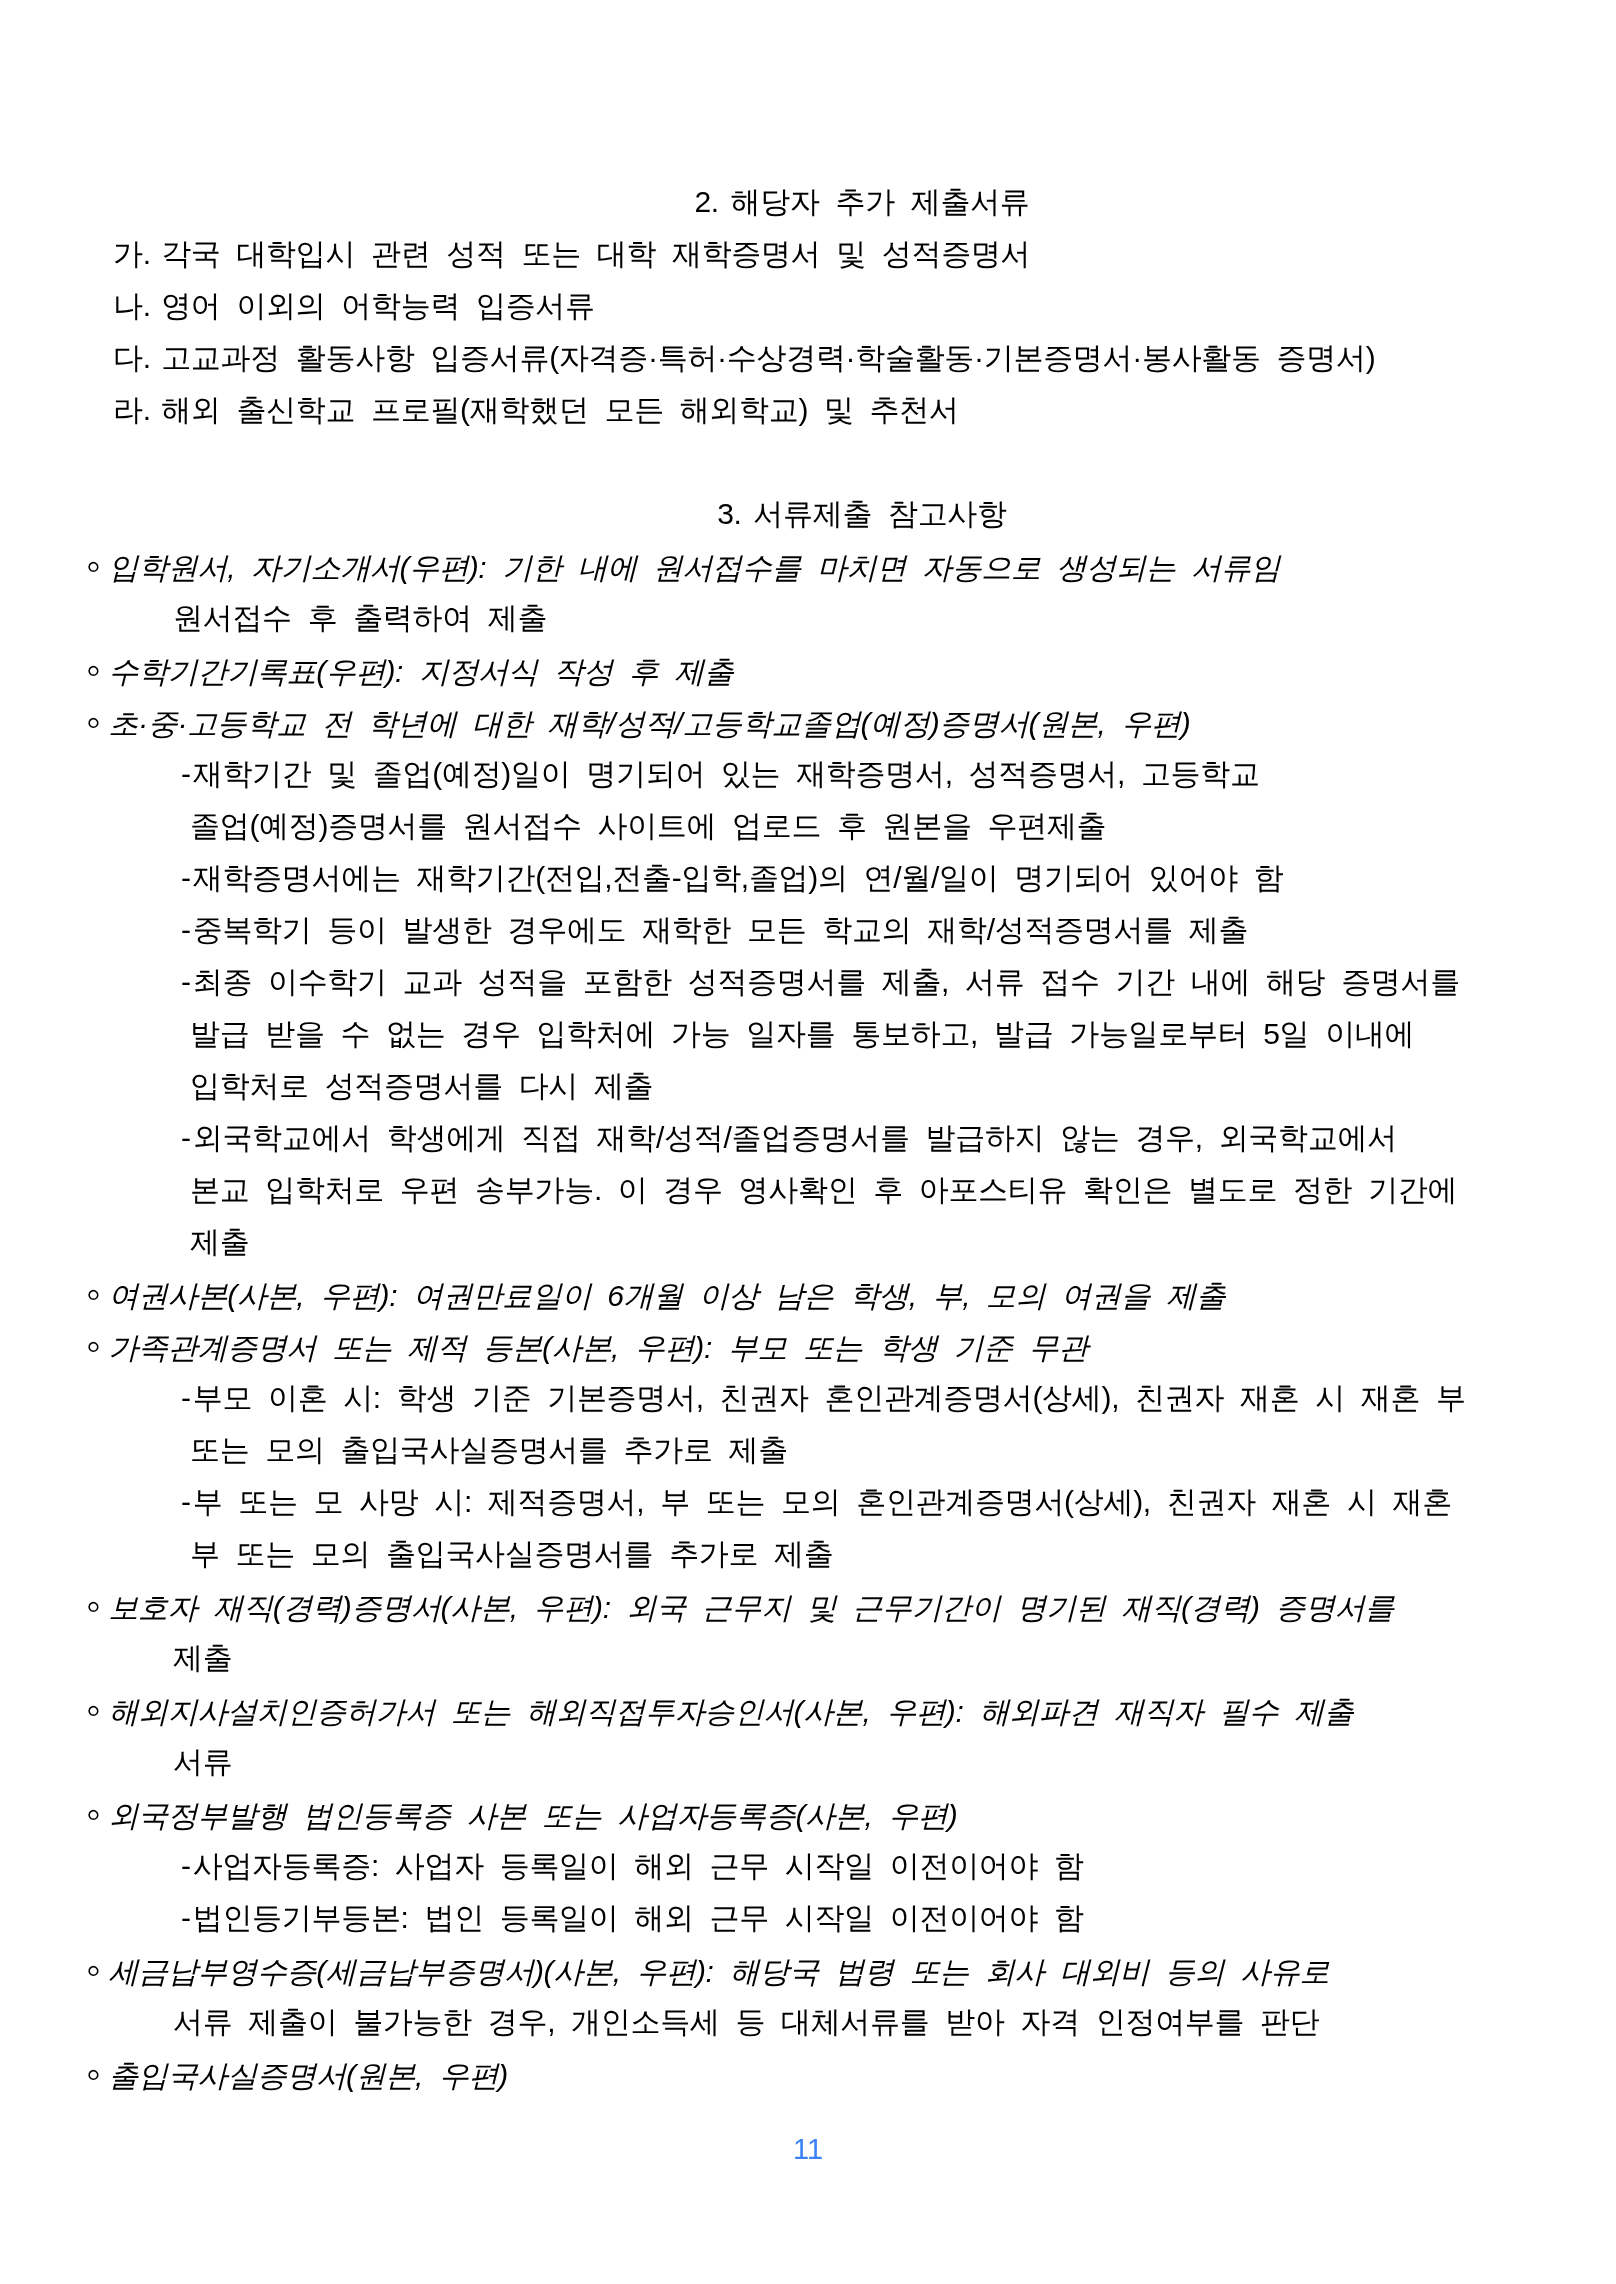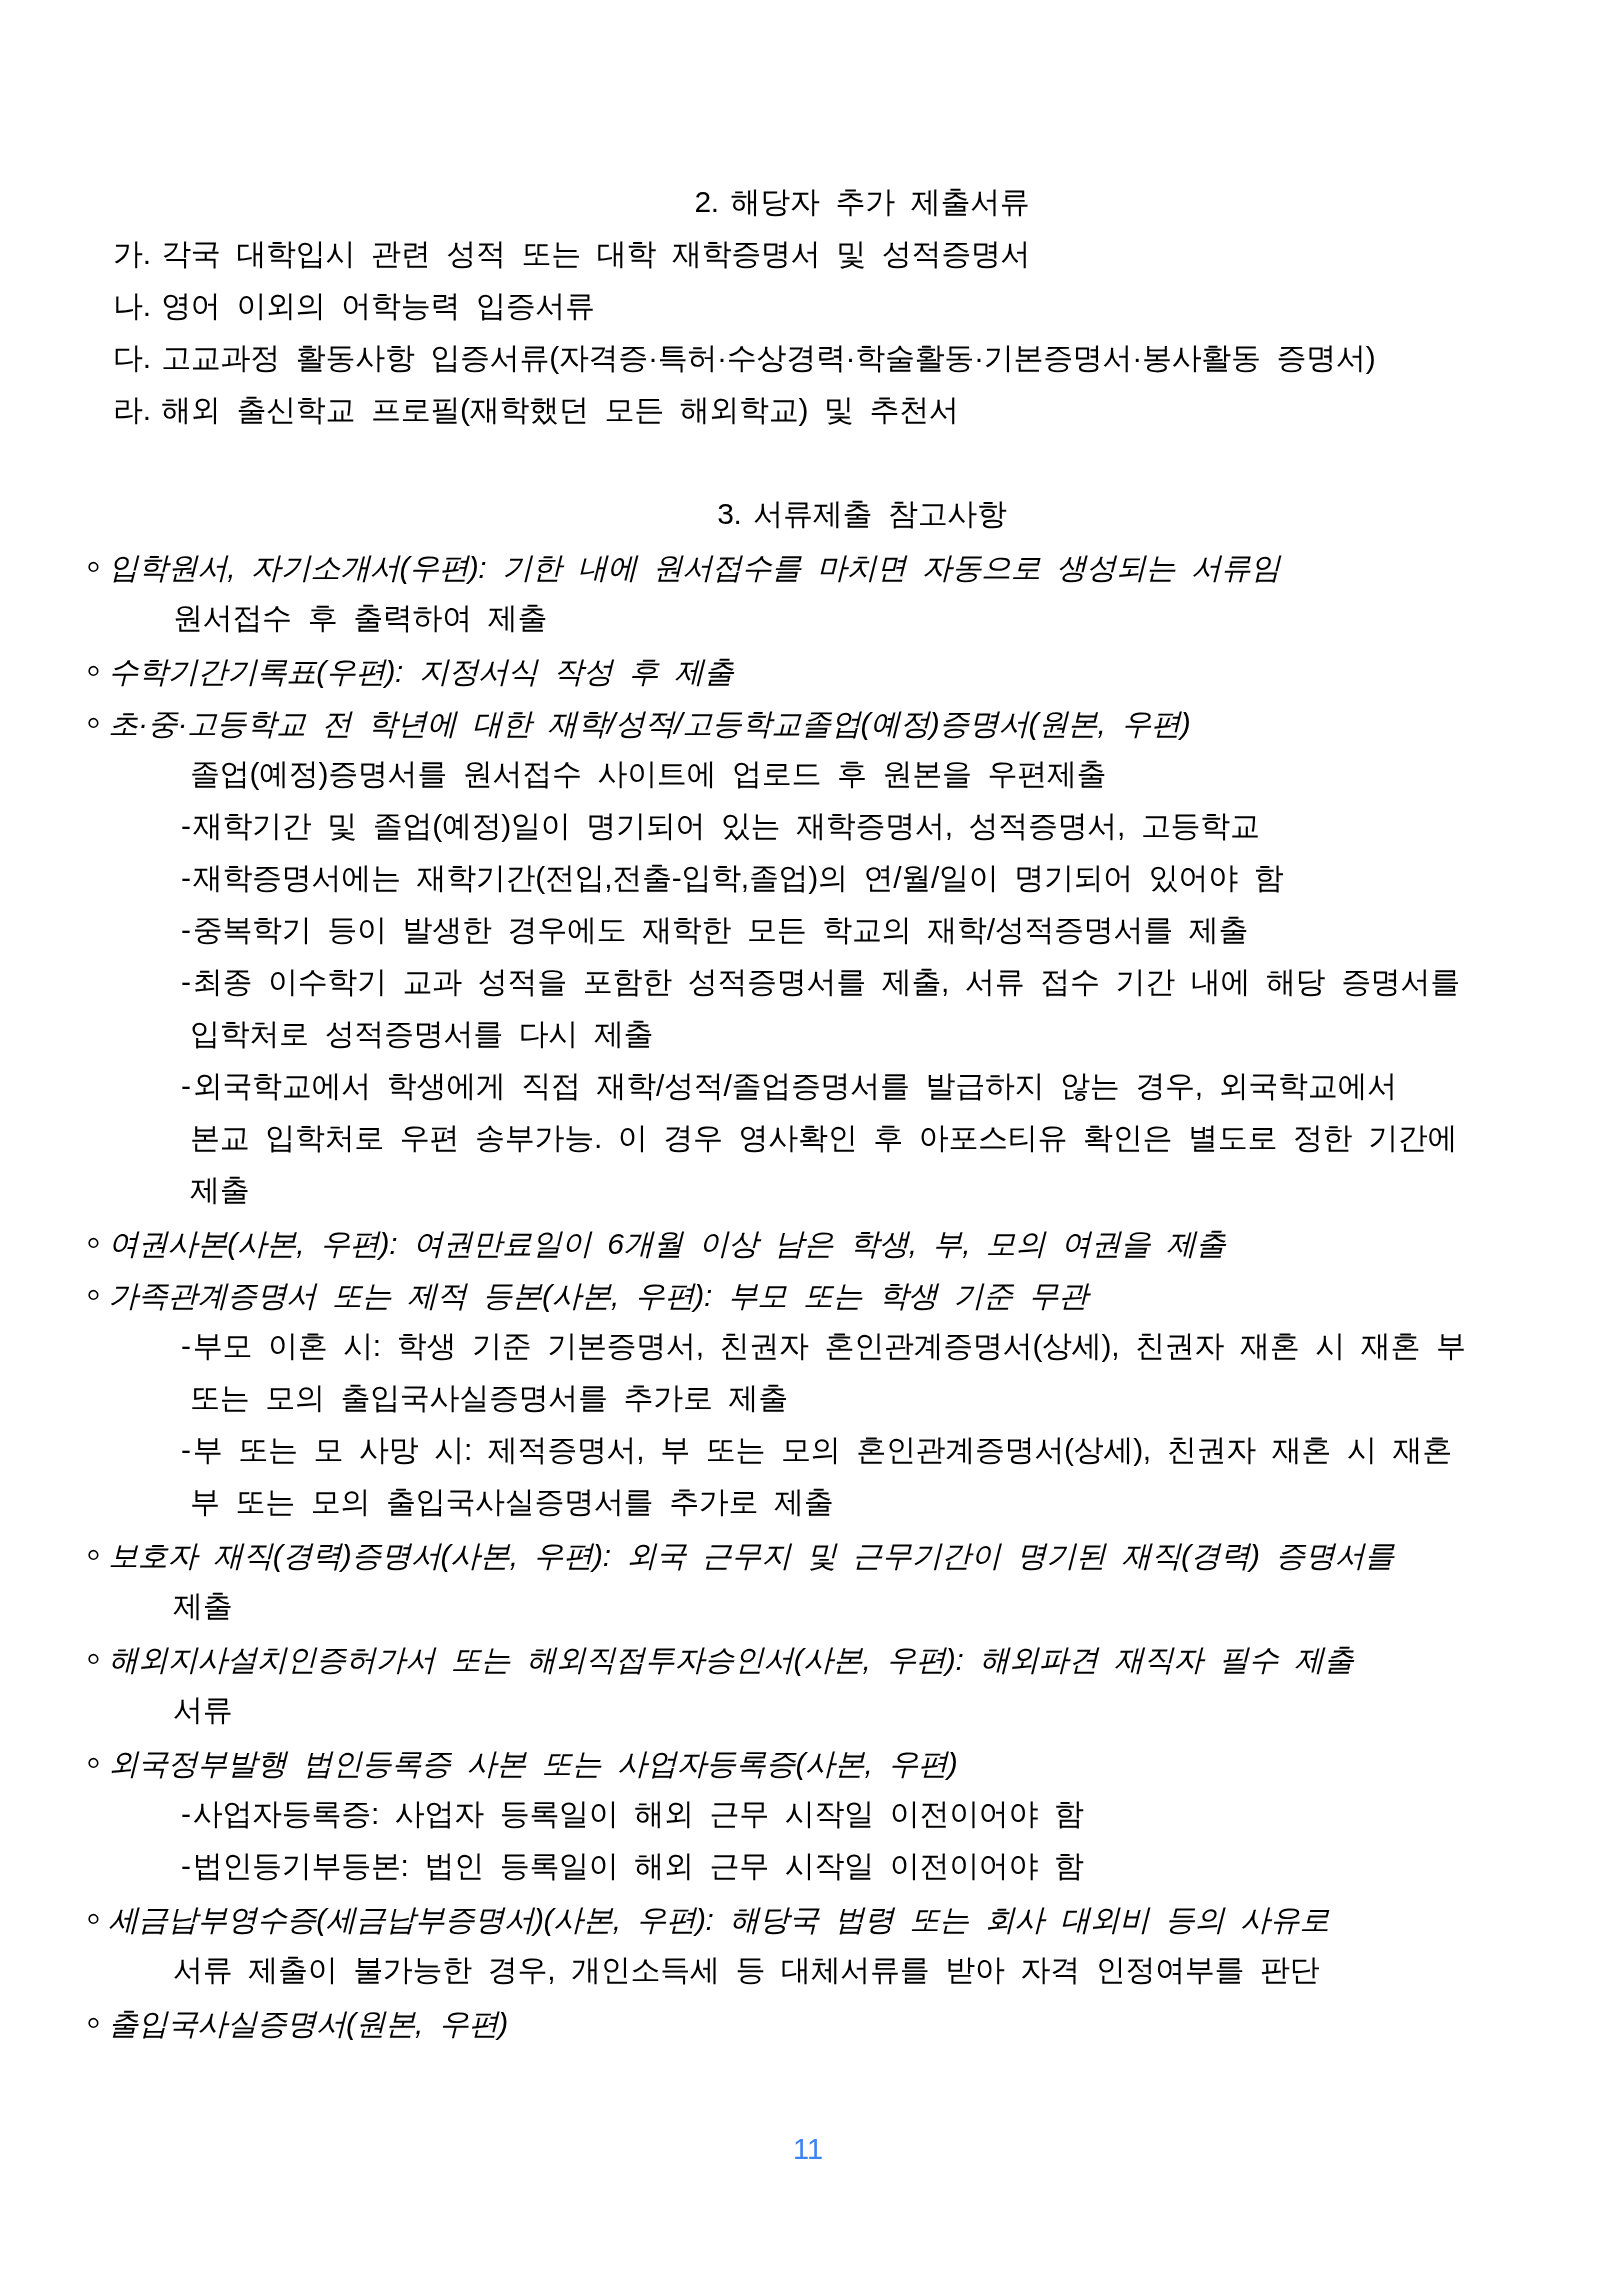--- a/index.html
+++ b/index.html
@@ -70,25 +70,26 @@
       <div class="line s"><span class="marker s">가.</span><span class="text">각국 대학입시 관련 성적 또는 대학 재학증명서 및 성적증명서</span></div>
       <div class="line s"><span class="marker s">나.</span><span class="text">영어 이외의 어학능력 입증서류</span></div>
       <div class="line s"><span class="marker s">다.</span><span class="text">고교과정 활동사항 입증서류(자격증·특허·수상경력·학술활동·기본증명서·봉사활동 증명서)</span></div>
       <div class="line s"><span class="marker s">라.</span><span class="text">해외 출신학교 프로필(재학했던 모든 해외학교) 및 추천서</span></div>
       <div class="line blank"></div>
       <div class="line n"><span class="marker n">3.</span><span class="text">서류제출 참고사항</span></div>
       <div class="line b"><span class="marker b">◦</span><span class="text">입학원서, 자기소개서(우편): 기한 내에 원서접수를 마치면 자동으로 생성되는 서류임</span></div>
       <div class="line bc"><span class="text">원서접수 후 출력하여 제출</span></div>
       <div class="line b"><span class="marker b">◦</span><span class="text">수학기간기록표(우편): 지정서식 작성 후 제출</span></div>
       <div class="line b"><span class="marker b">◦</span><span class="text">초·중·고등학교 전 학년에 대한 재학/성적/고등학교졸업(예정)증명서(원본, 우편)</span></div>
+      <div class="line d"><span class="marker d">-</span><span class="text">재학기간 및 졸업(예정)일이 명기되어 있는 재학증명서, 성적증명서, 고등학교</span></div>
       <div class="line dc"><span class="text">졸업(예정)증명서를 원서접수 사이트에 업로드 후 원본을 우편제출</span></div>
-      <div class="line d"><span class="marker d">-</span><span class="text">재학기간 및 졸업(예정)일이 명기되어 있는 재학증명서, 성적증명서, 고등학교</span></div>
       <div class="line d"><span class="marker d">-</span><span class="text">재학증명서에는 재학기간(전입,전출-입학,졸업)의 연/월/일이 명기되어 있어야 함</span></div>
       <div class="line d"><span class="marker d">-</span><span class="text">중복학기 등이 발생한 경우에도 재학한 모든 학교의 재학/성적증명서를 제출</span></div>
       <div class="line d"><span class="marker d">-</span><span class="text">최종 이수학기 교과 성적을 포함한 성적증명서를 제출, 서류 접수 기간 내에 해당 증명서를</span></div>
+      <div class="line dc"><span class="text">발급 받을 수 없는 경우 입학처에 가능 일자를 통보하고, 발급 가능일로부터 5일 이내에</span></div>
       <div class="line dc"><span class="text">입학처로 성적증명서를 다시 제출</span></div>
       <div class="line d"><span class="marker d">-</span><span class="text">외국학교에서 학생에게 직접 재학/성적/졸업증명서를 발급하지 않는 경우, 외국학교에서</span></div>
       <div class="line dc"><span class="text">본교 입학처로 우편 송부가능. 이 경우 영사확인 후 아포스티유 확인은 별도로 정한 기간에</span></div>
       <div class="line dc"><span class="text">제출</span></div>
       <div class="line b"><span class="marker b">◦</span><span class="text">여권사본(사본, 우편): 여권만료일이 6개월 이상 남은 학생, 부, 모의 여권을 제출</span></div>
       <div class="line b"><span class="marker b">◦</span><span class="text">가족관계증명서 또는 제적 등본(사본, 우편): 부모 또는 학생 기준 무관</span></div>
       <div class="line d"><span class="marker d">-</span><span class="text">부모 이혼 시: 학생 기준 기본증명서, 친권자 혼인관계증명서(상세), 친권자 재혼 시 재혼 부</span></div>
       <div class="line dc"><span class="text">또는 모의 출입국사실증명서를 추가로 제출</span></div>
       <div class="line d"><span class="marker d">-</span><span class="text">부 또는 모 사망 시: 제적증명서, 부 또는 모의 혼인관계증명서(상세), 친권자 재혼 시 재혼</span></div>
       <div class="line dc"><span class="text">부 또는 모의 출입국사실증명서를 추가로 제출</span></div>

